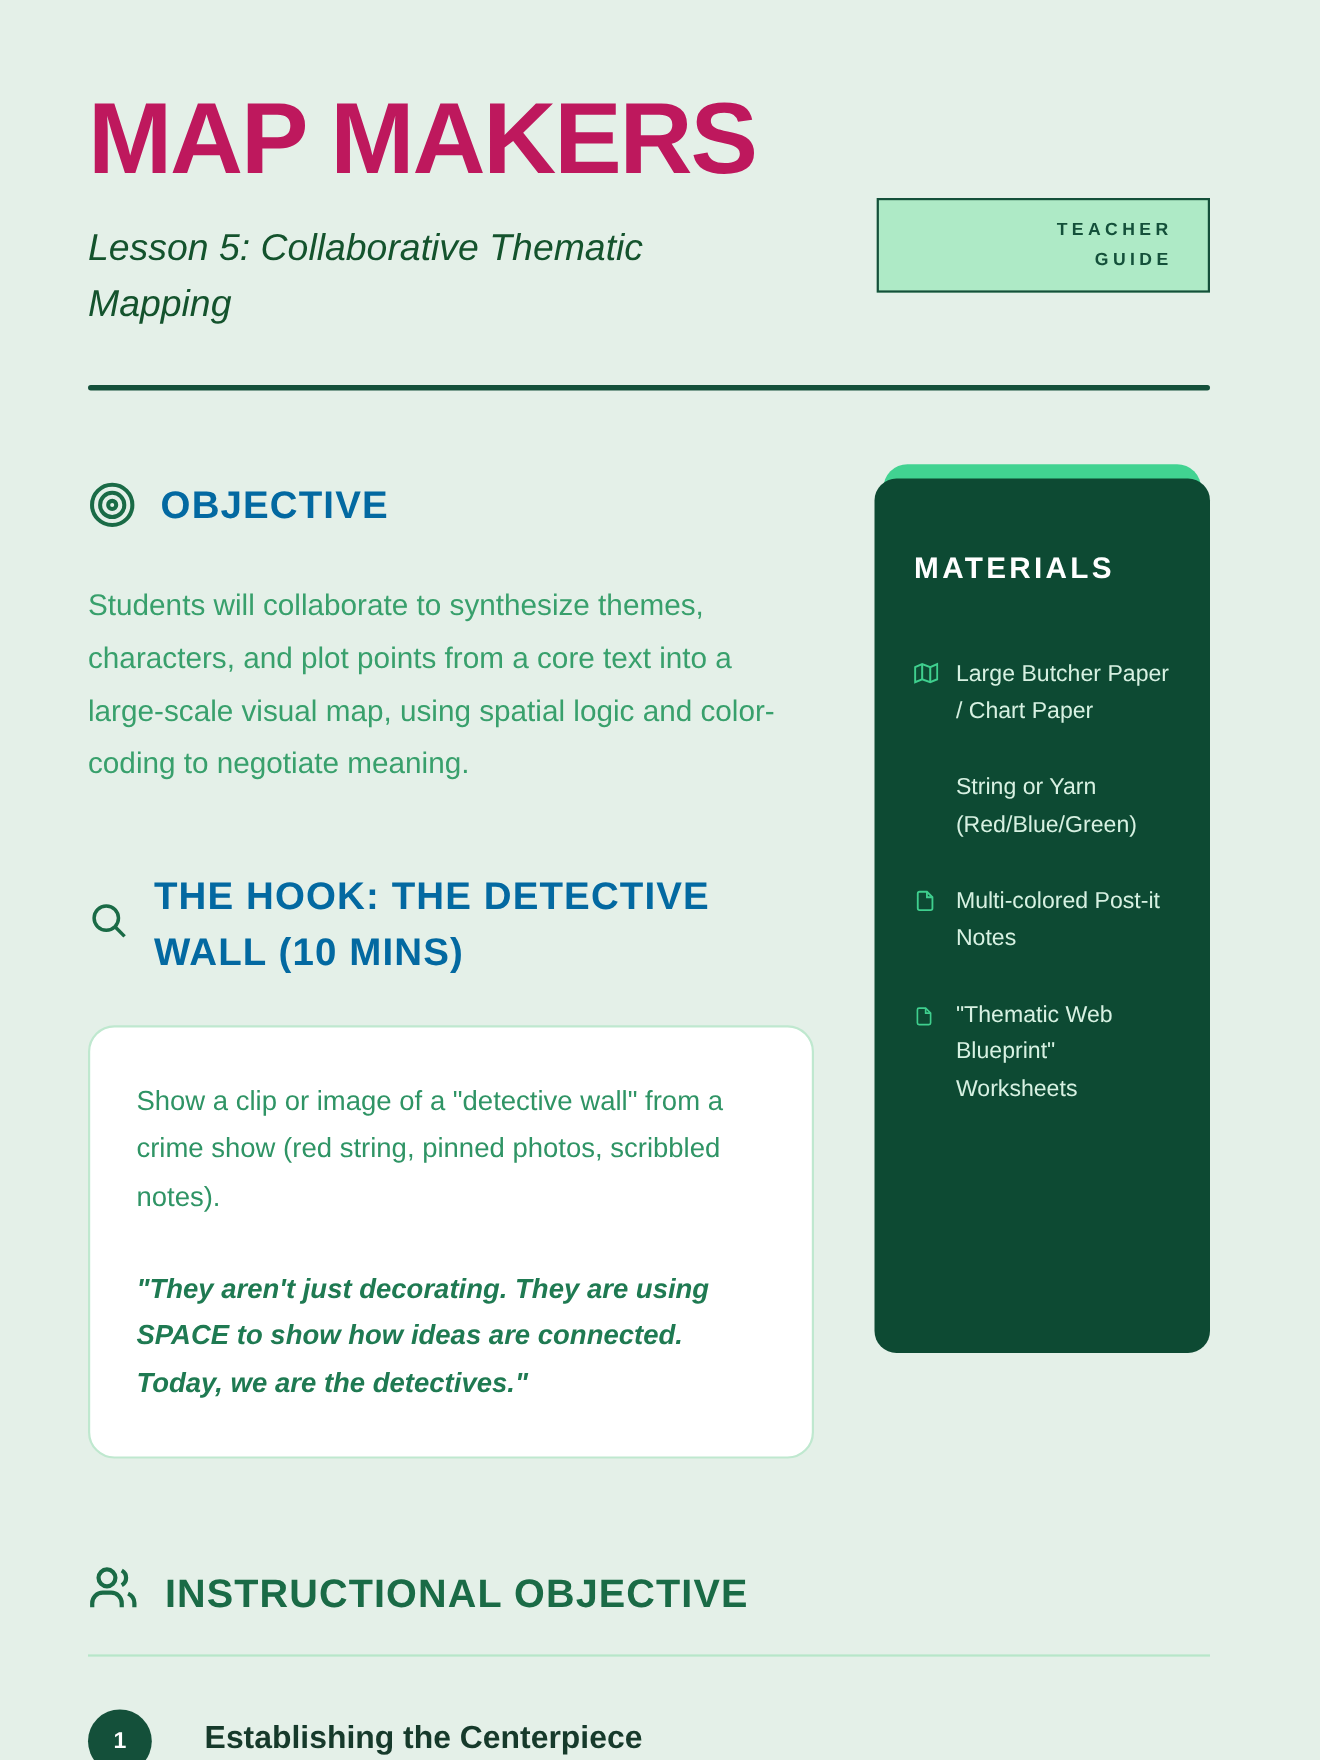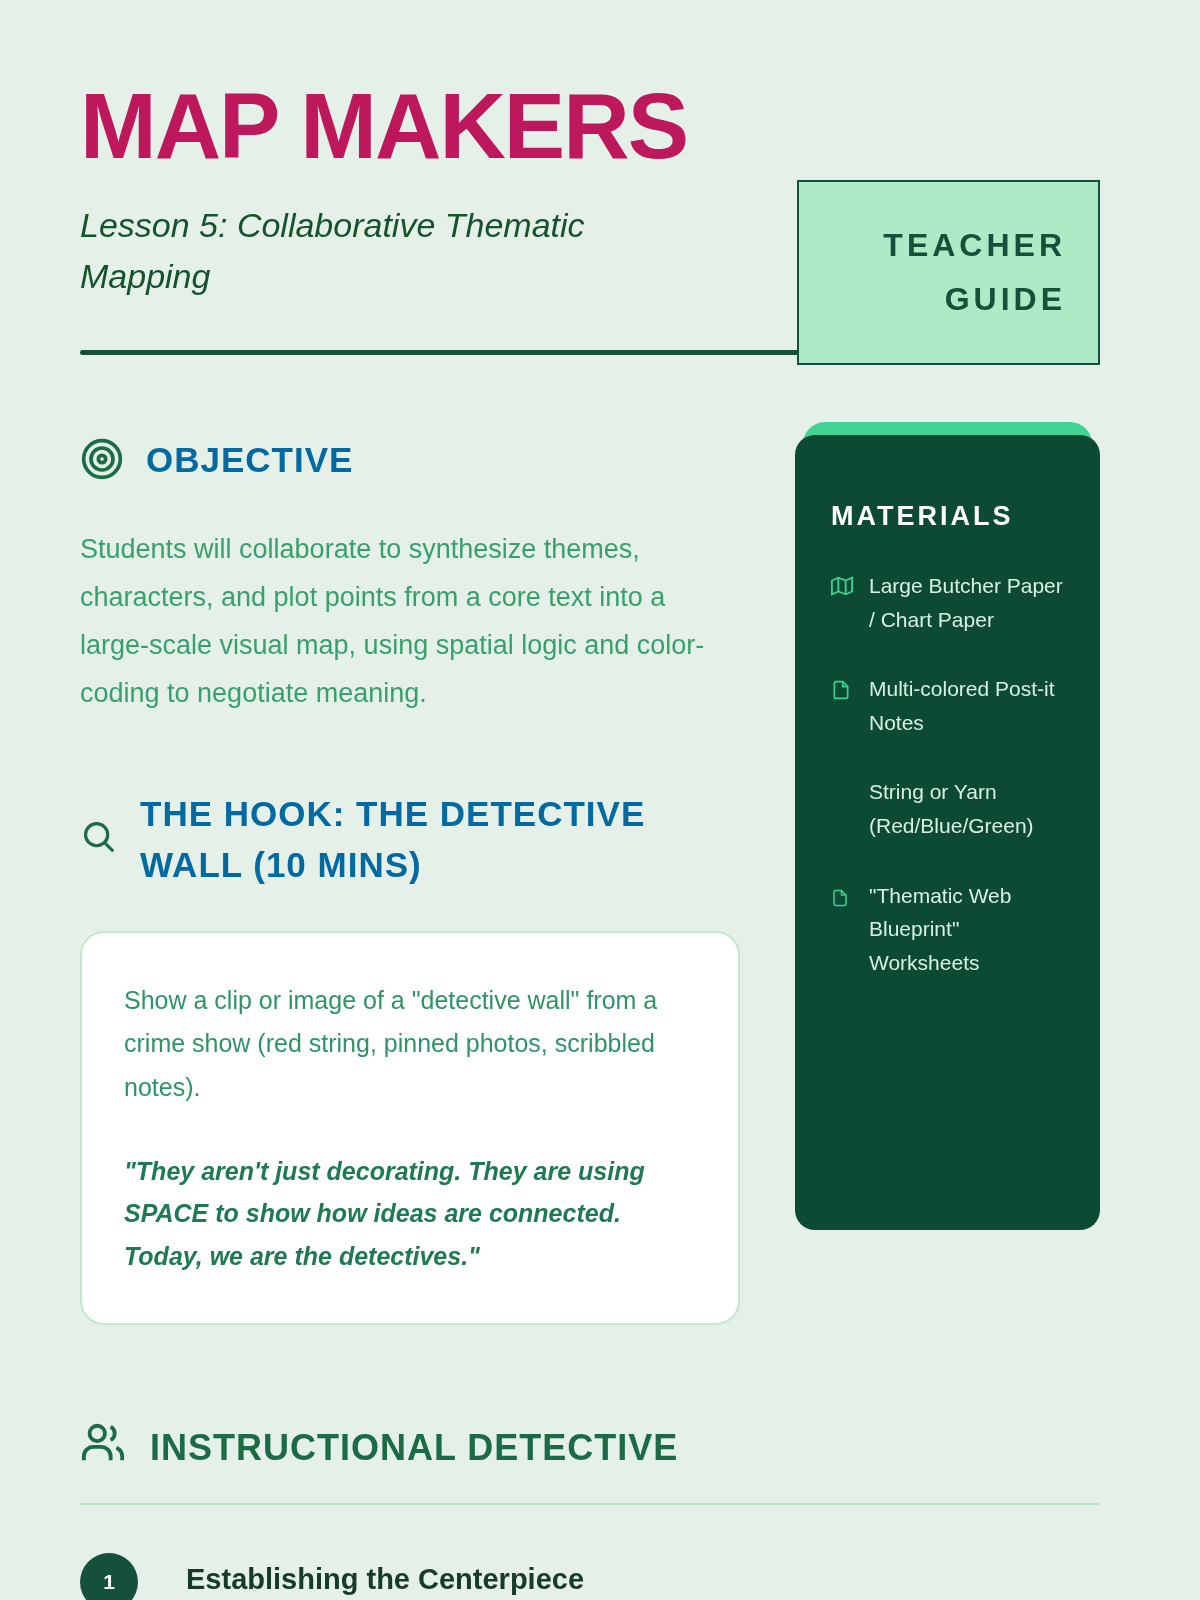--- a/index.html
+++ b/index.html
@@ -31,24 +31,24 @@
     max-width: 620px;
     font-weight: 500;
   }
   .badge {
     position: absolute;
     top: 100px;
     right: 0;
     width: 303px;
     background: #aeeac6;
     border: 2px solid #14503a;
-    padding: 36px 32px;
+    padding: 14px 32px;
     text-align: right;
     font-weight: 700;
-    font-size: 32px;
+    font-size: 16px;
     letter-spacing: 4px;
     line-height: 1.7;
     color: #14503a;
     white-space: pre-line;
   }
   .rule {
     margin-top: 48px;
     height: 5px;
     background: #14503a;
     border-radius: 3px;
@@ -121,21 +121,21 @@
     border-radius: 20px;
     padding: 66px 36px 60px 36px;
     min-height: 795px;
     color: #d7f1e2;
   }
   .materials-heading {
     color: #ffffff;
     font-weight: 700;
     font-size: 27px;
     letter-spacing: 3px;
-    margin-bottom: 37px;
+    margin-bottom: 64px;
   }
   .materials-item {
     display: flex;
     gap: 16px;
     margin-bottom: 36px;
     font-size: 21px;
     line-height: 1.6;
   }
   .materials-item .m-icon {
     flex: 0 0 22px;
@@ -244,32 +244,32 @@
             <svg width="22" height="22" viewBox="0 0 24 24" fill="none" stroke="currentColor" stroke-width="2">
               <path d="M1 6v15l7-3 8 3 7-3V3l-7 3-8-3-7 3z"></path>
               <line x1="8" y1="3" x2="8" y2="18"></line>
               <line x1="16" y1="6" x2="16" y2="21"></line>
             </svg>
           </span>
           <span class="m-label">Large Butcher Paper / Chart Paper</span>
         </div>
 
         <div class="materials-item">
+          <span class="m-icon"></span>
+          <span class="m-label">String or Yarn (Red/Blue/Green)</span>
+        </div>
+
+        <div class="materials-item">
           <span class="m-icon">
             <svg width="20" height="20" viewBox="0 0 24 24" fill="none" stroke="currentColor" stroke-width="2">
               <path d="M14 2H6a2 2 0 0 0-2 2v16a2 2 0 0 0 2 2h12a2 2 0 0 0 2-2V8z"></path>
               <polyline points="14 2 14 8 20 8"></polyline>
             </svg>
           </span>
           <span class="m-label">Multi-colored Post-it Notes</span>
-        </div>
-
-        <div class="materials-item">
-          <span class="m-icon"></span>
-          <span class="m-label">String or Yarn (Red/Blue/Green)</span>
         </div>
 
         <div class="materials-item">
           <span class="m-icon">
             <svg width="18" height="18" viewBox="0 0 24 24" fill="none" stroke="currentColor" stroke-width="2">
               <path d="M14 2H6a2 2 0 0 0-2 2v16a2 2 0 0 0 2 2h12a2 2 0 0 0 2-2V8z"></path>
               <polyline points="14 2 14 8 20 8"></polyline>
             </svg>
           </span>
           <span class="m-label">"Thematic Web Blueprint" Worksheets</span>
@@ -282,21 +282,21 @@
   <div class="sequence">
     <div class="sequence-heading">
       <span class="h-icon">
         <svg width="46" height="46" viewBox="0 0 24 24" fill="none" stroke="currentColor" stroke-width="2">
           <circle cx="9" cy="7" r="4"></circle>
           <path d="M2 21v-2a5 5 0 0 1 5-5h4a5 5 0 0 1 5 5v2"></path>
           <path d="M16 3.5a4 4 0 0 1 0 7"></path>
           <path d="M19 14.5a5 5 0 0 1 3 4.5v2"></path>
         </svg>
       </span>
-      <span class="h-text">INSTRUCTIONAL DETECTIVE</span>
+      <span class="h-text">INSTRUCTIONAL OBJECTIVE</span>
     </div>
     <div class="sequence-rule"></div>
 
     <div class="step">
       <div class="step-number">1</div>
       <div class="step-content">
         <div class="step-title">Establishing the Centerpiece</div>
 
       </div>
     </div>

